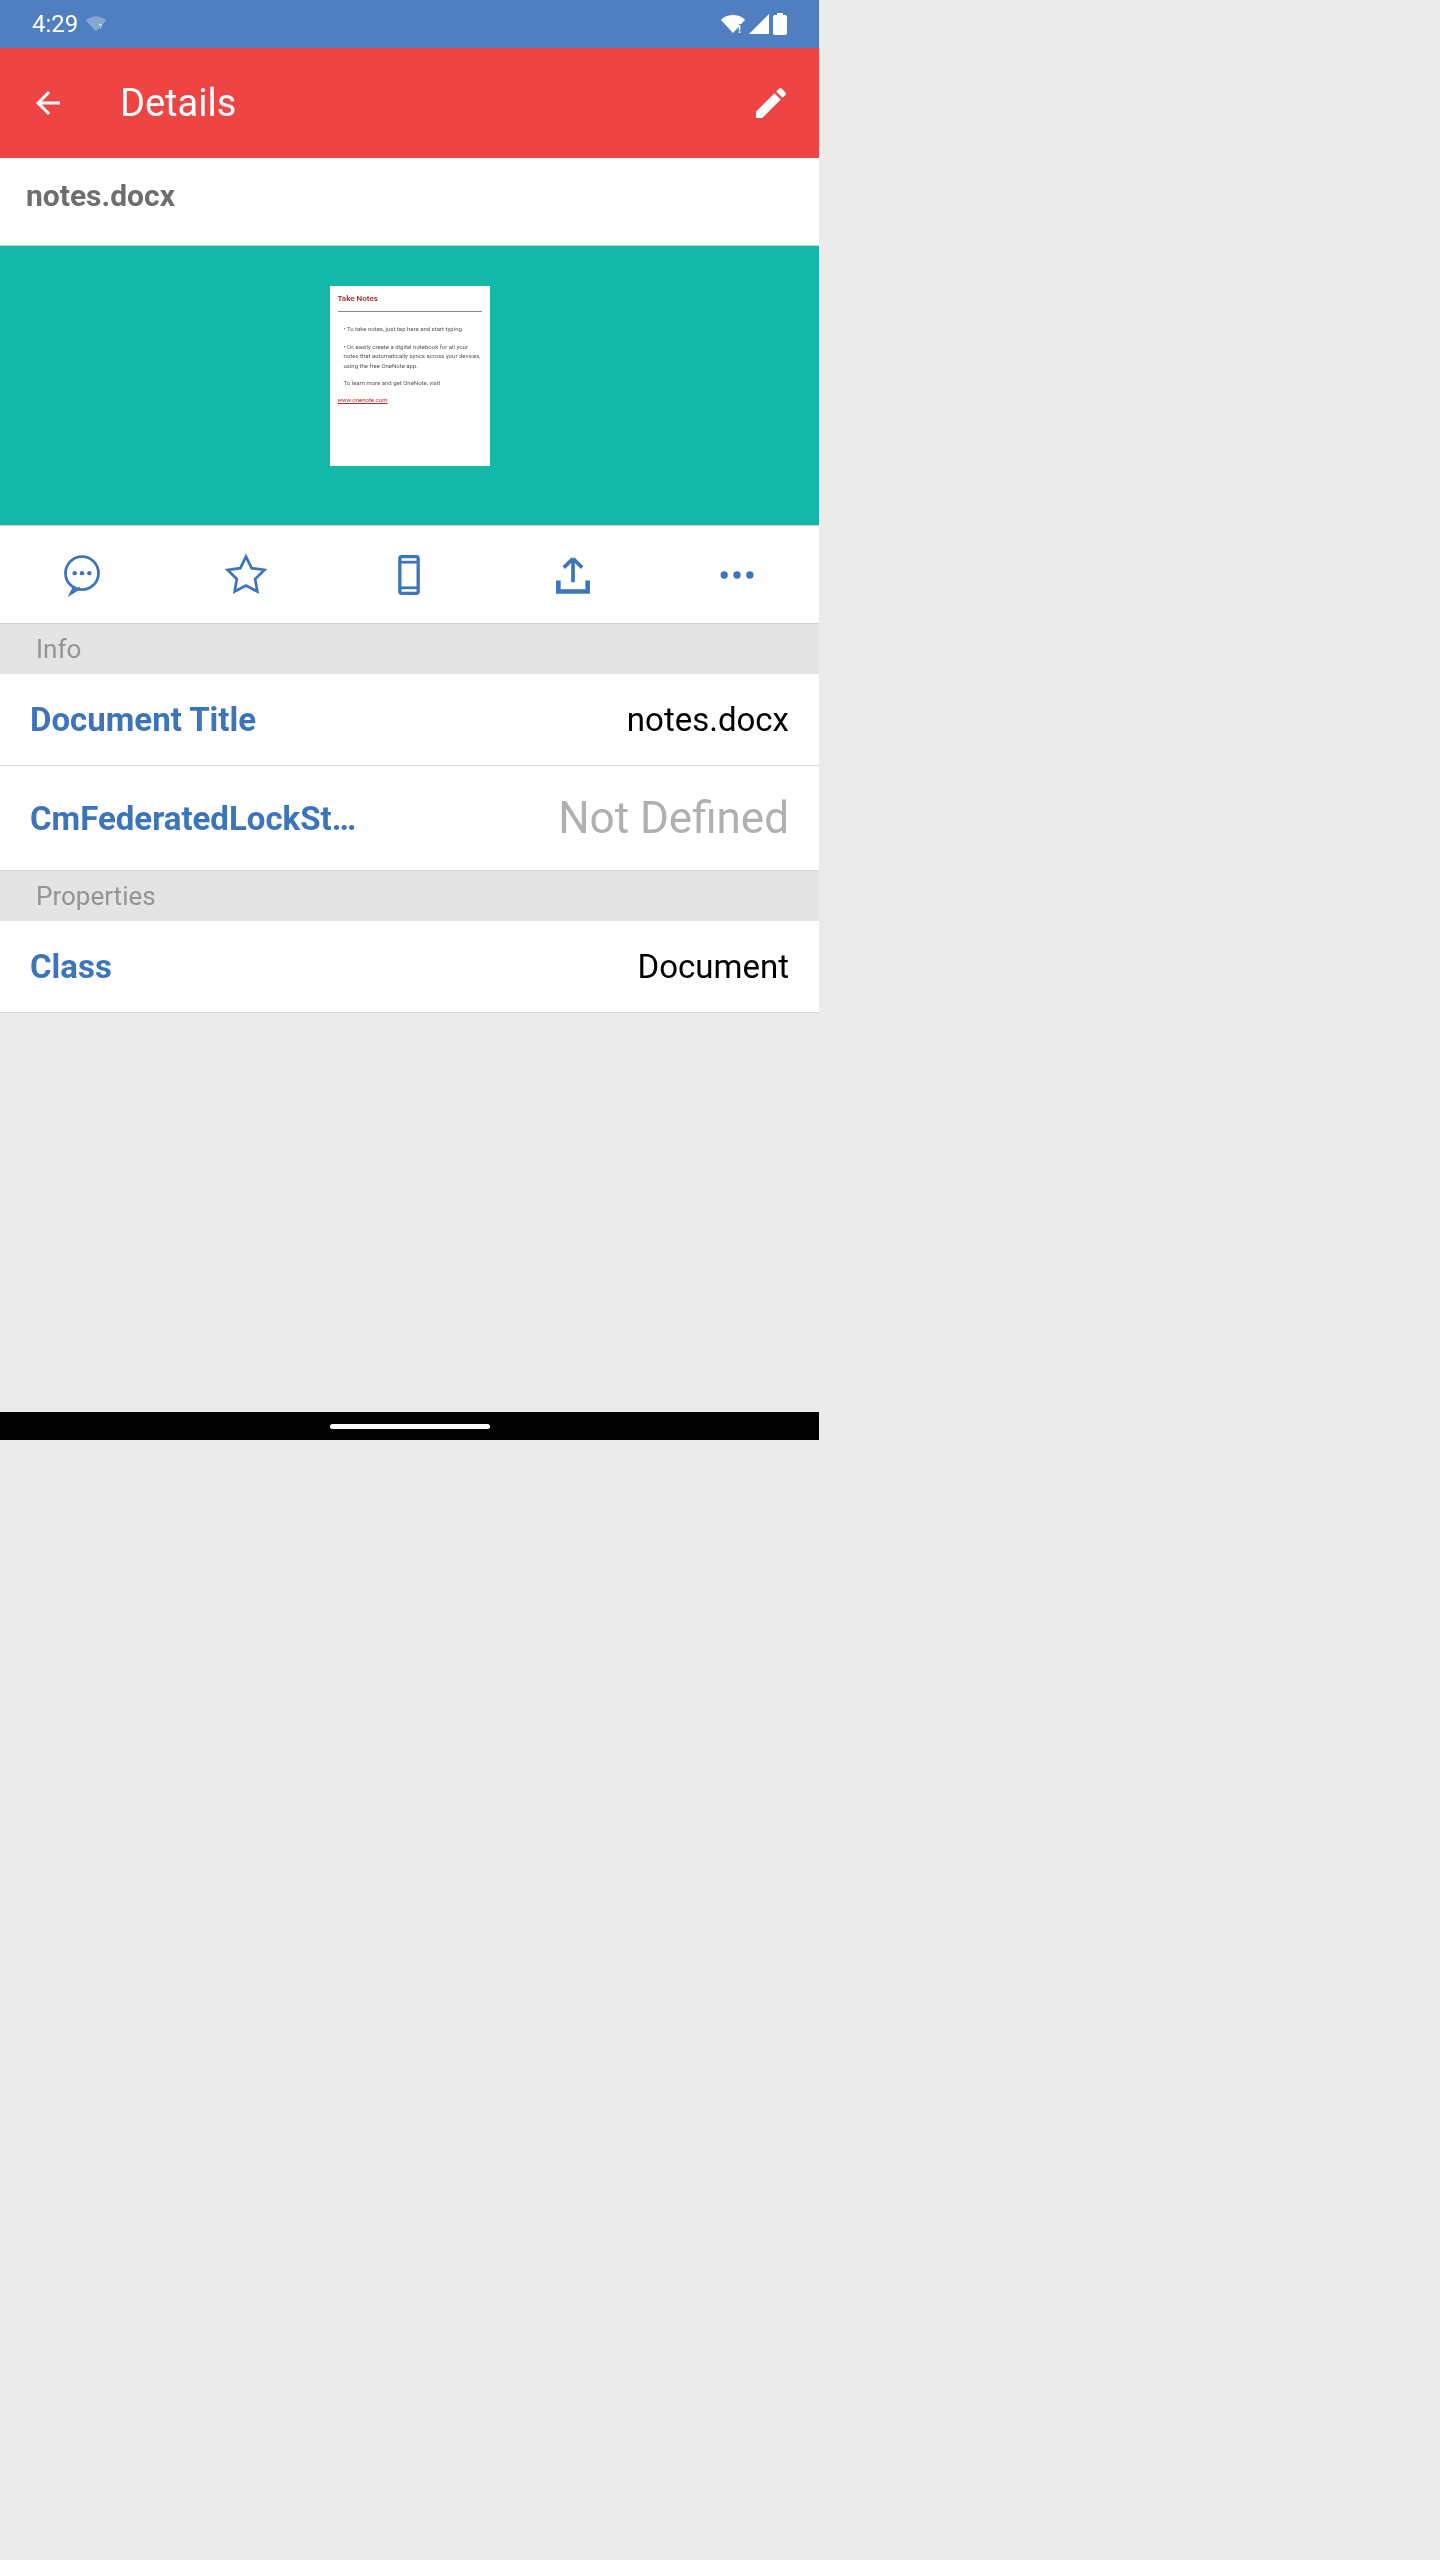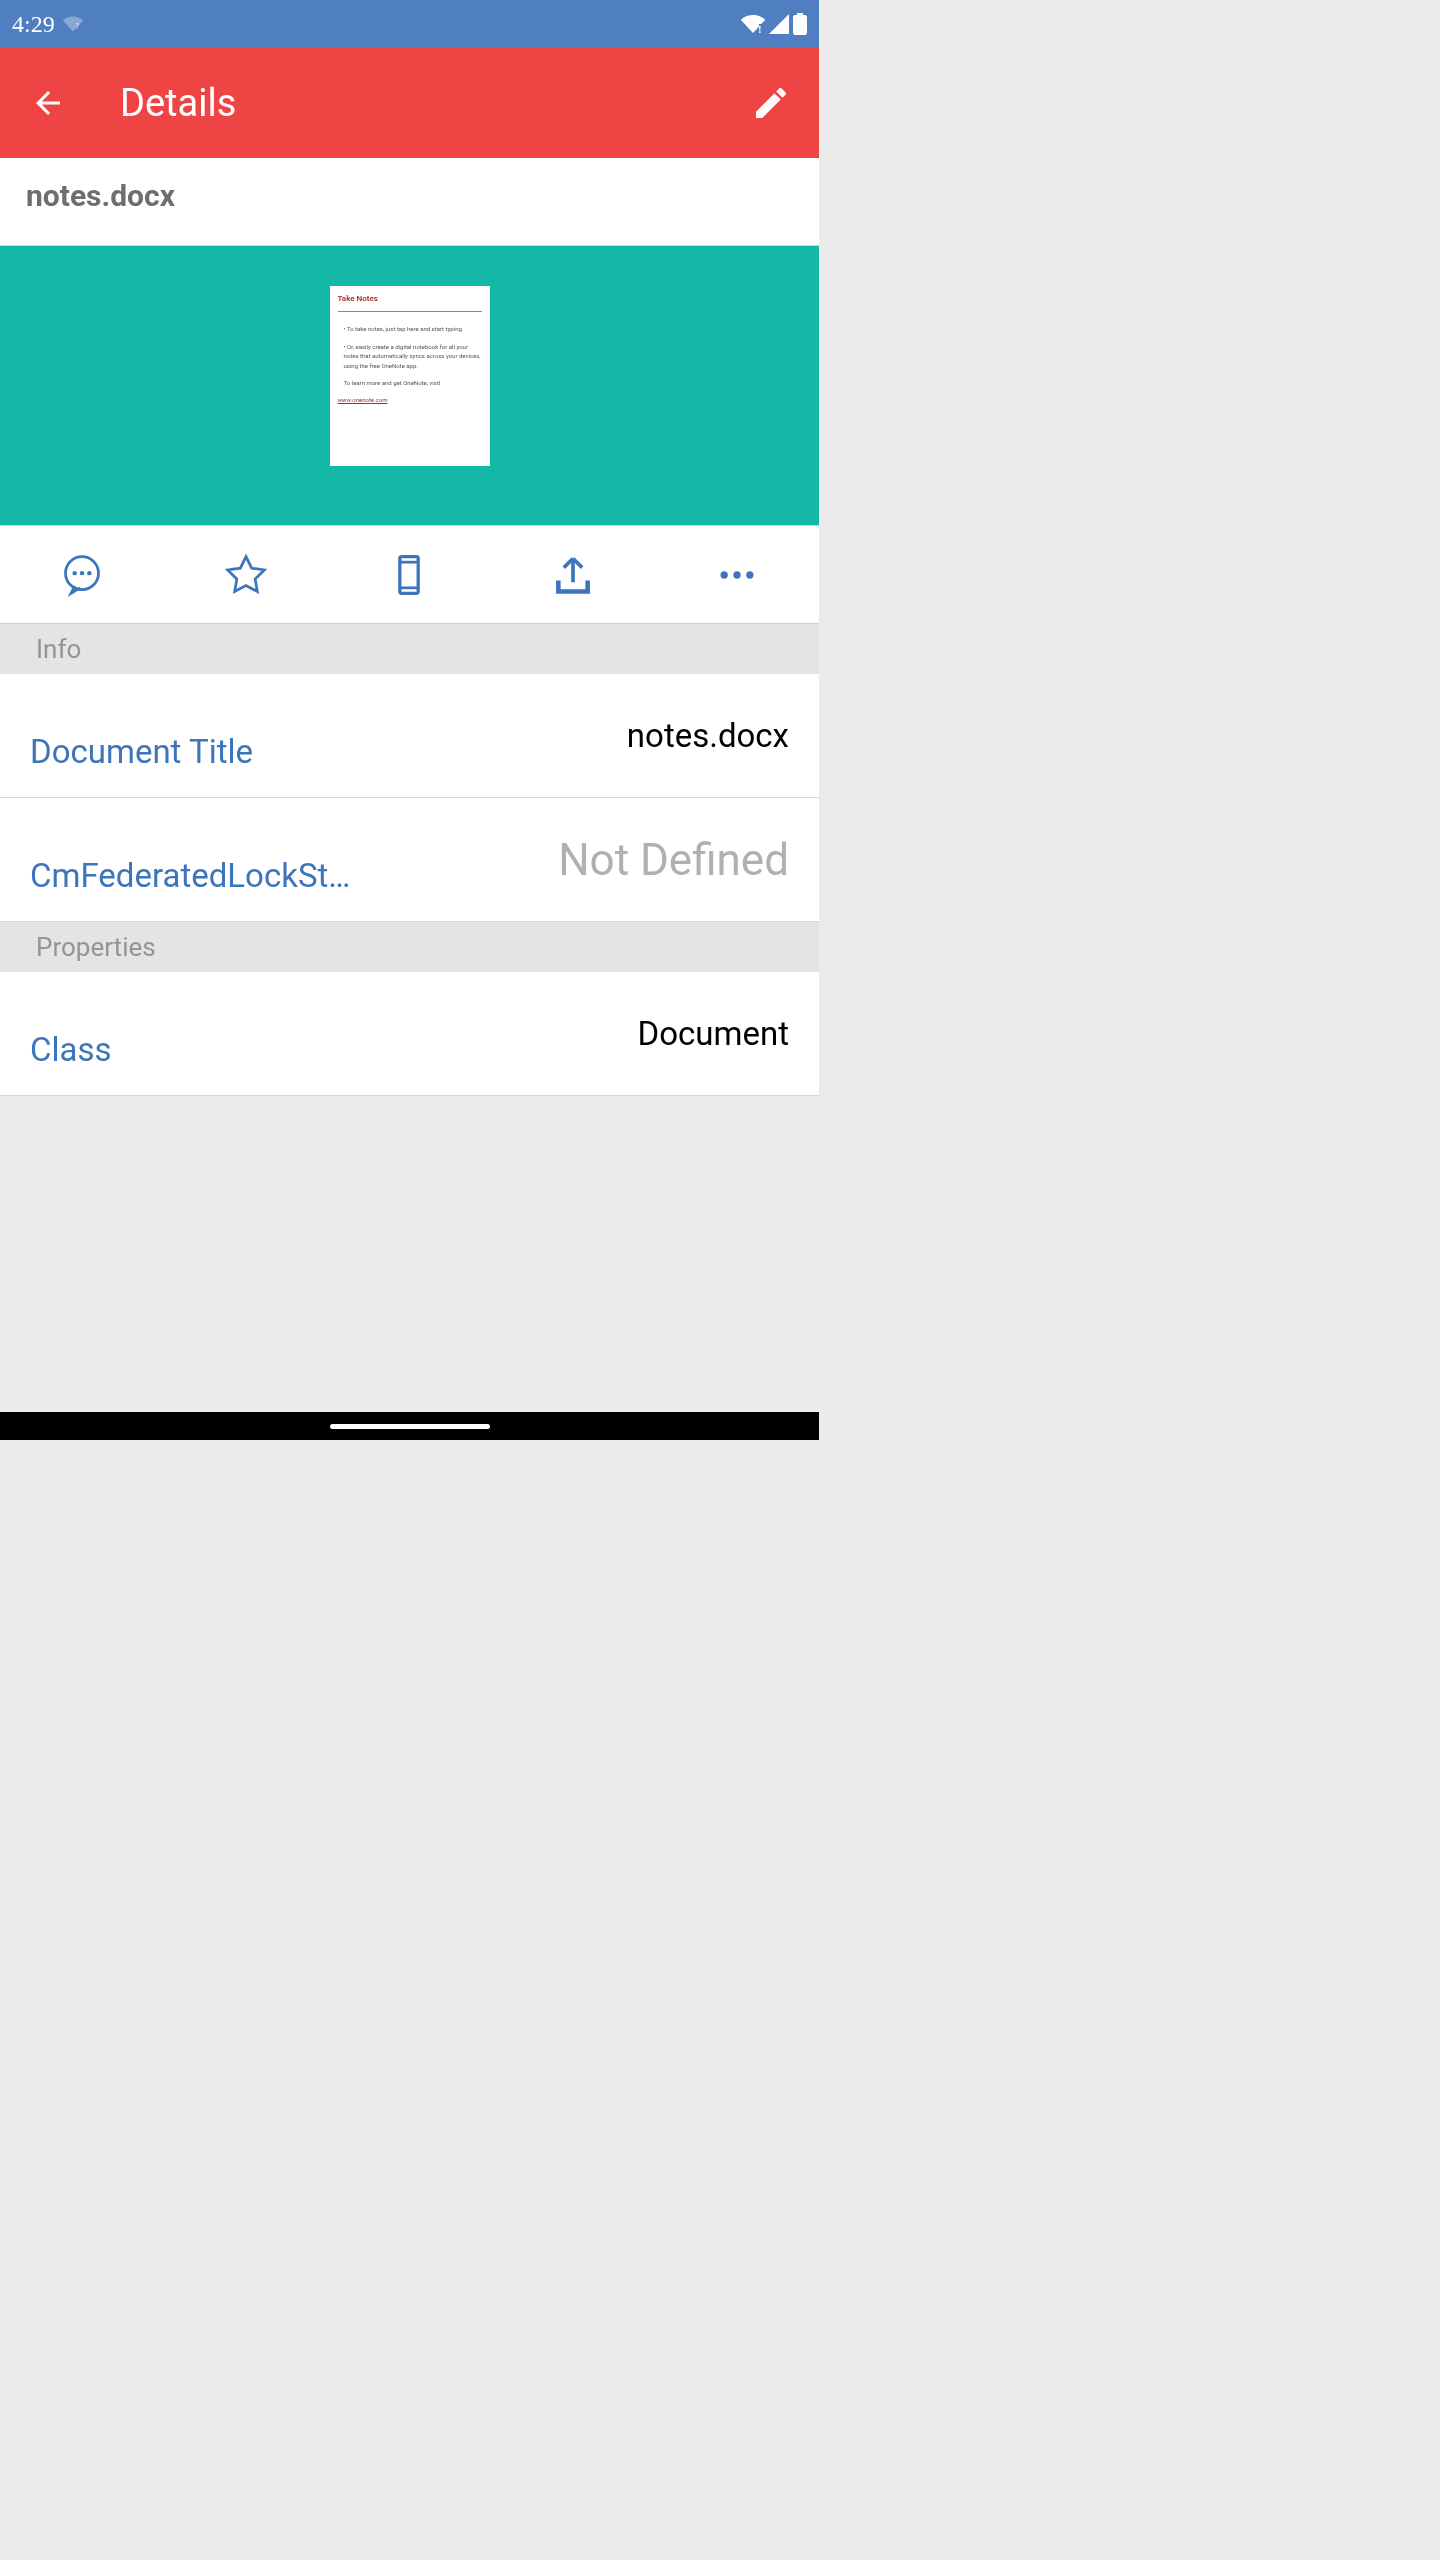--- a/index.html
+++ b/index.html
@@ -13,23 +13,22 @@
       height: 1440px;
       background: #ebebeb;
       position: relative;
     }
     .status-bar {
       background: #4f7fc1;
       height: 48px;
       display: flex;
       align-items: center;
       justify-content: space-between;
-      padding: 0 12px;
+      padding: 0 32px;
       color: #fff;
-      font-family: Liberation Serif, serif;
     }
     .status-left {
       display: flex;
       align-items: center;
       gap: 8px;
     }
     .status-time {
       font-size: 24px;
       font-weight: 400;
     }
@@ -149,22 +148,21 @@
       background: #ffffff;
       display: flex;
       align-items: center;
       justify-content: space-between;
       padding: 26px 30px;
       border-bottom: 1px solid #d6d6d6;
     }
     .row-label {
       font-size: 33px;
       color: #3d75bd;
-      font-weight: 400;
-      margin-top: 32px;
+      font-weight: 700;
     }
     .row-value {
       font-size: 33px;
       color: #000000;
       font-weight: 400;
     }
     .row-value-muted {
       font-size: 44px;
       color: #b0b0b0;
       font-weight: 400;

